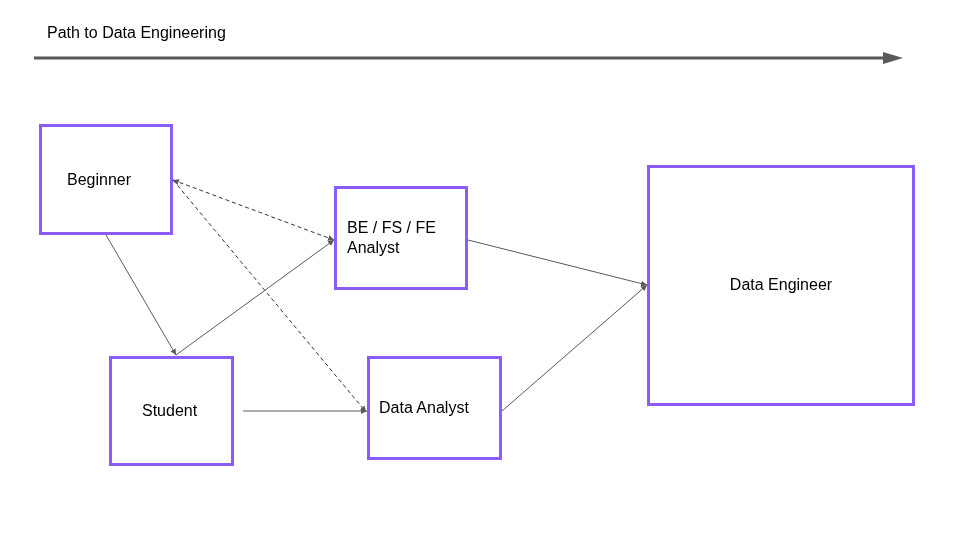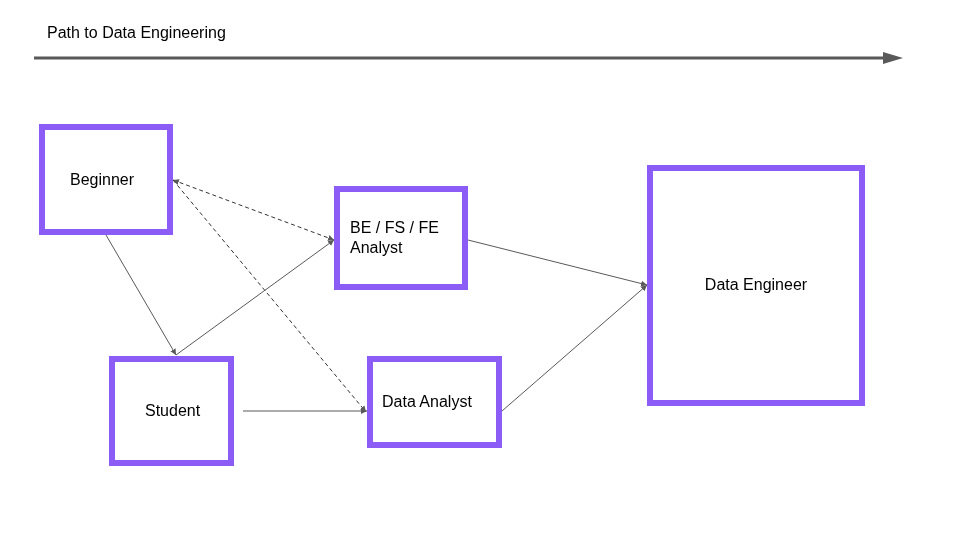--- a/index.html
+++ b/index.html
@@ -1,21 +1,21 @@
 <!DOCTYPE html>
 <html><head>
   <meta charset="utf-8">
   <style>
     html, body { margin: 0; padding: 0; background: #ffffff; }
     body { width: 960px; height: 540px; position: relative; overflow: hidden;
            font-family: "Liberation Sans", sans-serif; color: #000; }
     svg.canvas { position: absolute; left: 0; top: 0; }
     .title { position: absolute; left: 0; width: 884px; top: 24px; text-align: left;
              font-size: 16px; margin-left: 47px; }
-    .node { position: absolute; box-sizing: border-box; border: 6px solid #8b5cf6; background: #fff;
+    .node { position: absolute; box-sizing: border-box; border: 3px solid #8b5cf6; background: #fff;
             font-size: 16px; display: flex; align-items: center; }
     .label { display: block; }
   </style>
 </head>
 <body>
 
 <svg class="canvas" width="960" height="540">
   <defs>
     <marker id="bigHead" markerWidth="8" markerHeight="8" refX="7" refY="4" orient="auto" markerUnits="userSpaceOnUse">
       <path d="M0,0 L8,4 L0,8 Z" fill="#595959"></path>
@@ -50,19 +50,19 @@
   <span class="label">
     <span style="display:block">BE / FS / FE</span>
     <span style="display:block">Analyst</span>
   </span>
 </div>
 
 <div class="node" style="left:109px; top:356px; width:125px; height:110px; padding-left:30px;">
   <span class="label">Student</span>
 </div>
 
-<div class="node" style="left:367px; top:356px; width:135px; height:92px; padding-left:9px;">
+<div class="node" style="left:367px; top:356px; width:135px; height:104px; padding-left:9px;">
   <span class="label">Data Analyst</span>
 </div>
 
-<div class="node" style="left:647px; top:165px; width:218px; height:241px; justify-content:center;">
+<div class="node" style="left:647px; top:165px; width:268px; height:241px; justify-content:center;">
   <span class="label" style="margin-top:-2px;">Data Engineer</span>
 </div>
 
 </body></html>

